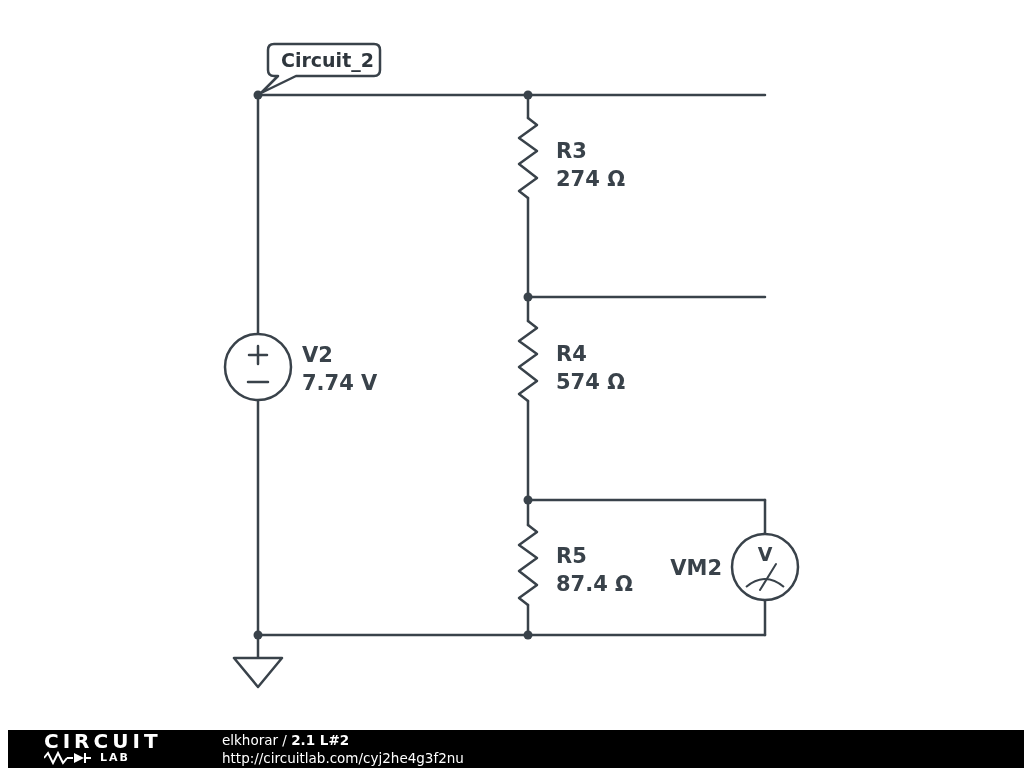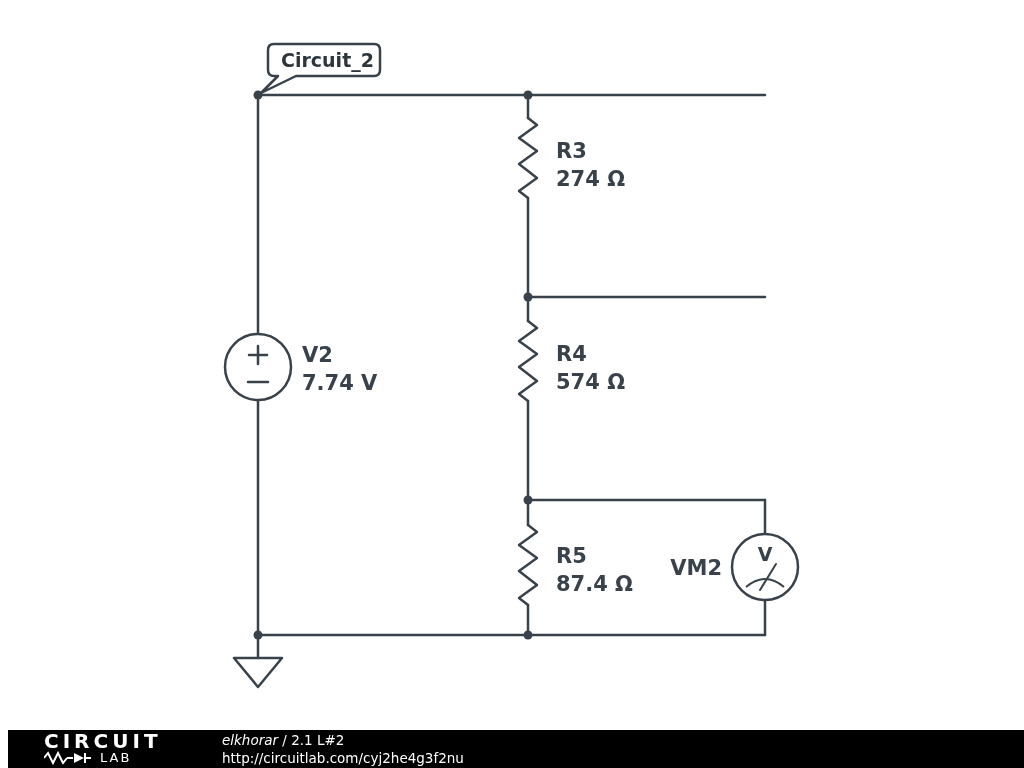--- a/index.html
+++ b/index.html
@@ -56,33 +56,33 @@
     color: #ffffff;
     white-space: nowrap;
   }
   .logo-line2 {
     display: flex;
     align-items: center;
     line-height: 14px;
     margin-top: 1px;
   }
   .logo-lab {
-    font-size: 13px;
-    font-weight: normal;
+    font-size: 11px;
+    font-weight: bold;
     letter-spacing: 2px;
     color: #ffffff;
   }
   .footer-text {
     margin-left: 26px;
     font-size: 13.5px;
     line-height: 18px;
     color: #ffffff;
   }
-  .author { font-style: italic; }
-  .doc-title { font-weight: normal; }
+  .author { }
+  .doc-title { font-weight: bold; }
   .footer-url { font-weight: normal; }
 </style>
 </head>
 <body>
 
 <div class="page">
 
   <svg class="schematic" width="1024" height="730" viewBox="0 0 1024 730">
 
     <g stroke="#39424a" stroke-width="2.5" fill="none" stroke-linecap="round">

